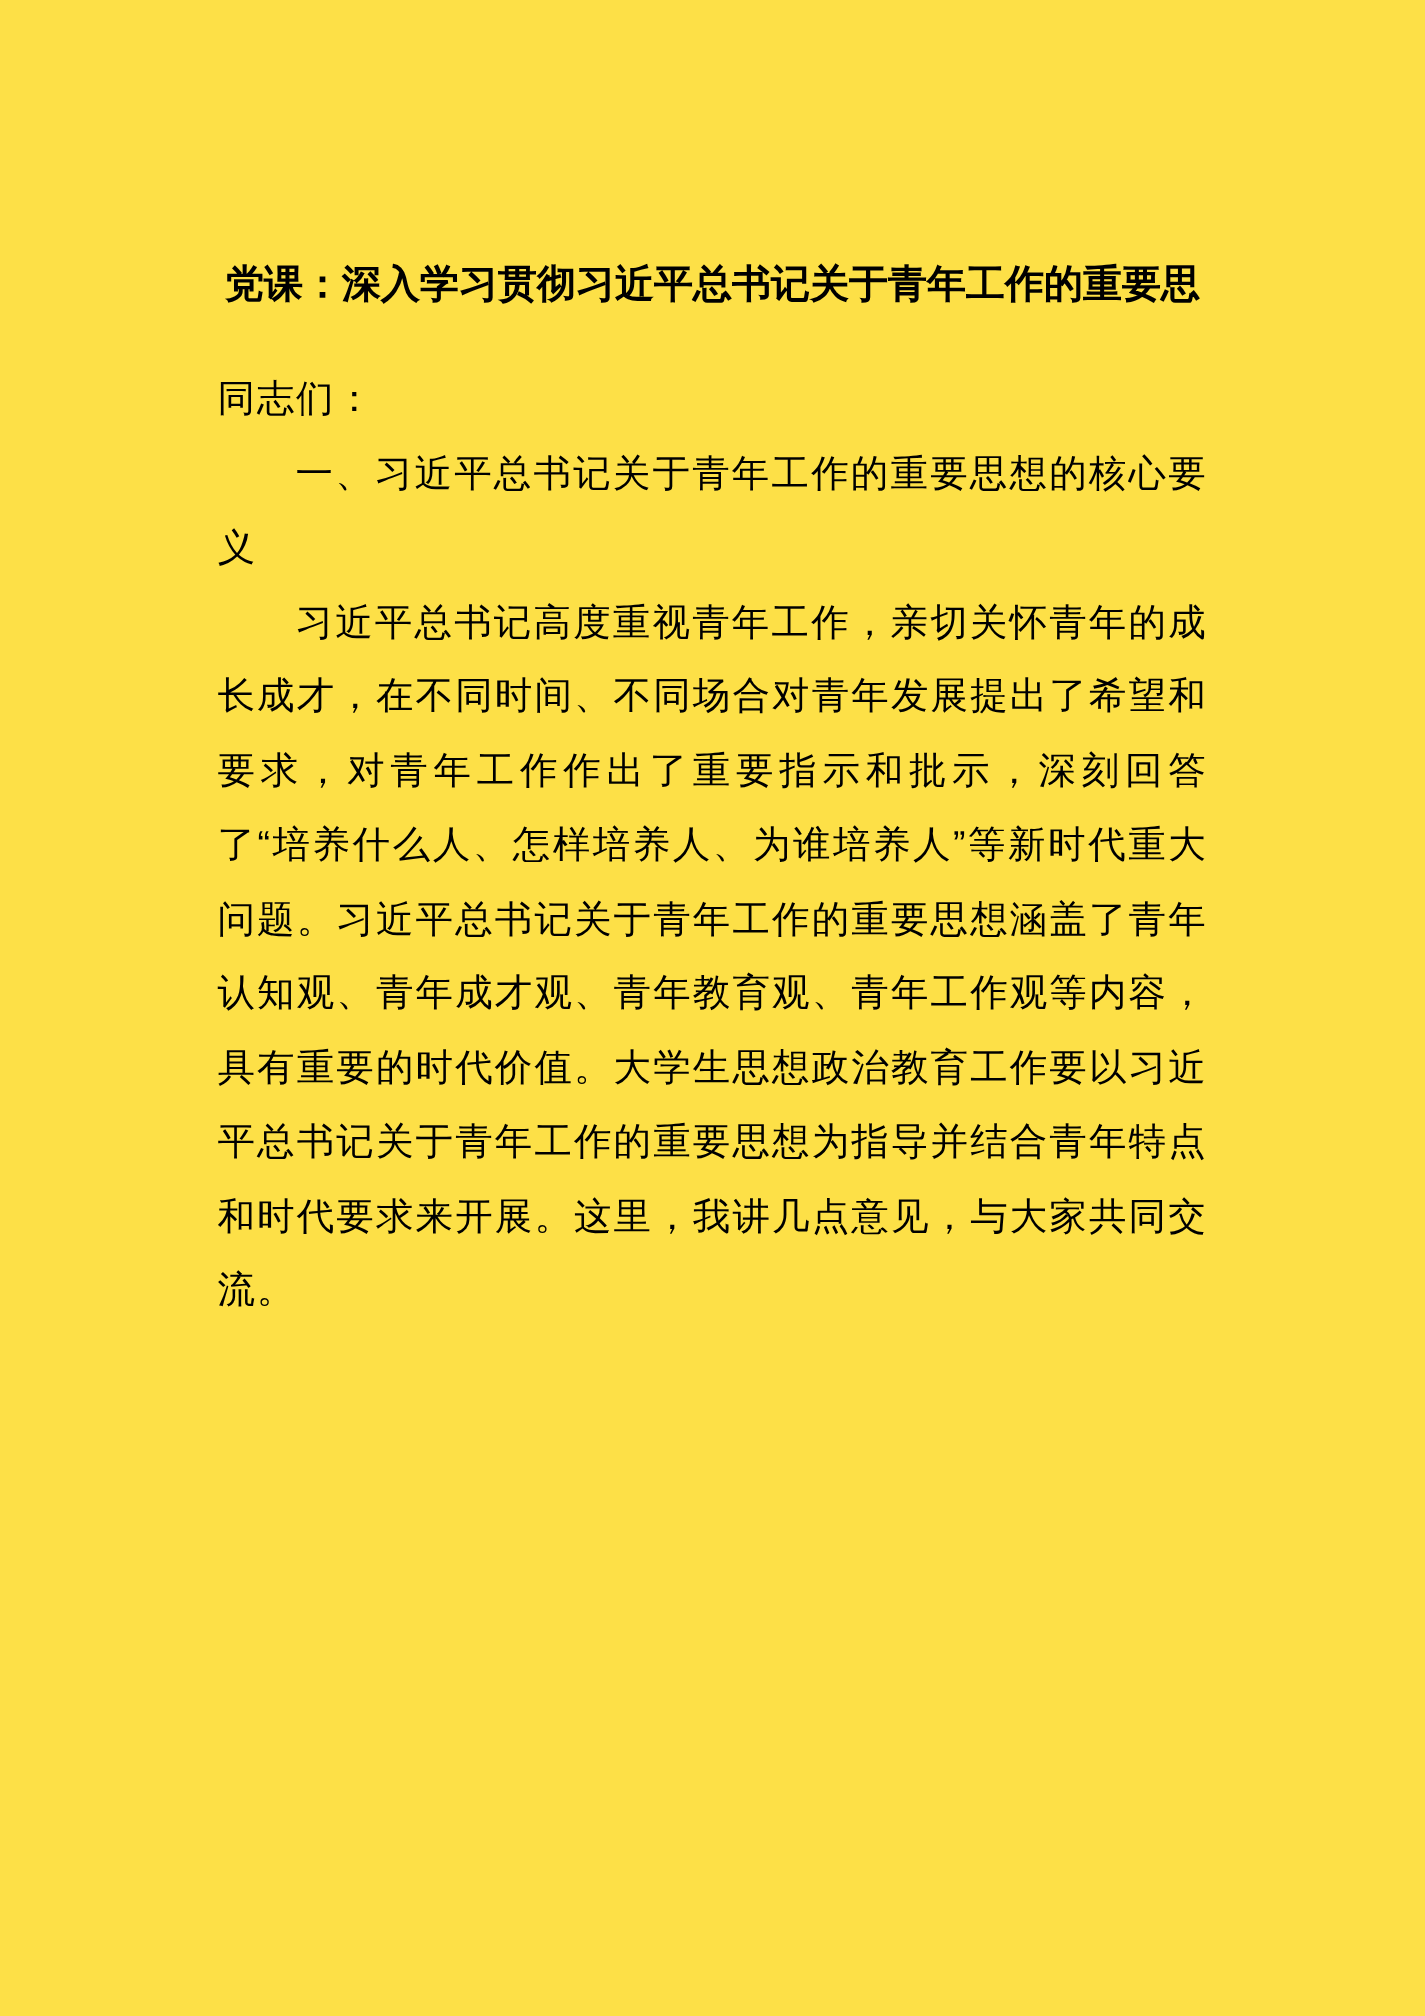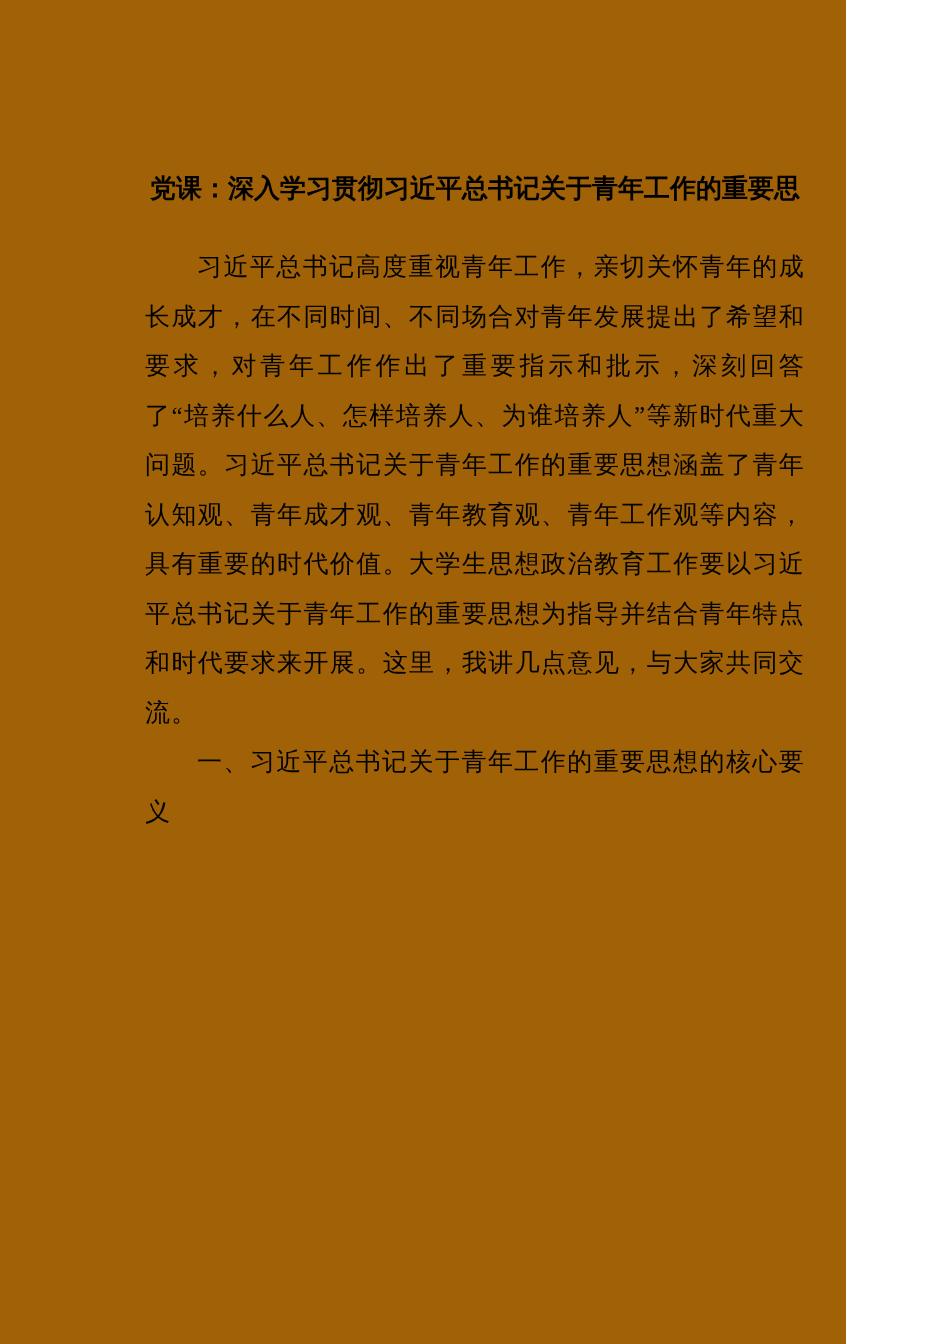--- a/index.html
+++ b/index.html
@@ -2,25 +2,25 @@
 <html><head>
 <meta charset="utf-8">
 <style>
   html, body {
     margin: 0;
     padding: 0;
     background: #ffffff;
   }
   .page {
     position: relative;
-    width: 846px;
+    width: 950px;
     height: 1344px;
-    background: #a16207;
+    background: #fde047;
     overflow: hidden;
-    font-family: Liberation Serif, serif;
+    font-family: Liberation Sans, sans-serif;
     color: #000000;
   }
   .content {
     position: absolute;
     left: 145px;
     top: 146px;
     width: 660px;
   }
   .doc-title {
     font-size: 26px;
@@ -53,17 +53,18 @@
 </style>
 </head>
 <body>
 
 <div class="page">
   <div class="content">
     <h1 class="doc-title">
       <span class="title-line">党课：深入学习贯彻习近平总书记关于青年工作的重要思</span>
     </h1>
     <div class="doc-body">
+        <p class="para">同志们：</p>
+        <p class="para indent">一、习近平总书记关于青年工作的重要思想的核心要义</p>
         <p class="para indent">习近平总书记高度重视青年工作，亲切关怀青年的成长成才，在不同时间、不同场合对青年发展提出了希望和要求，对青年工作作出了重要指示和批示，深刻回答了“培养什么人、怎样培养人、为谁培养人”等新时代重大问题。习近平总书记关于青年工作的重要思想涵盖了青年认知观、青年成才观、青年教育观、青年工作观等内容，具有重要的时代价值。大学生思想政治教育工作要以习近平总书记关于青年工作的重要思想为指导并结合青年特点和时代要求来开展。这里，我讲几点意见，与大家共同交流。</p>
-        <p class="para indent">一、习近平总书记关于青年工作的重要思想的核心要义</p>
       </div>
   </div>
 </div>
 
 </body></html>

